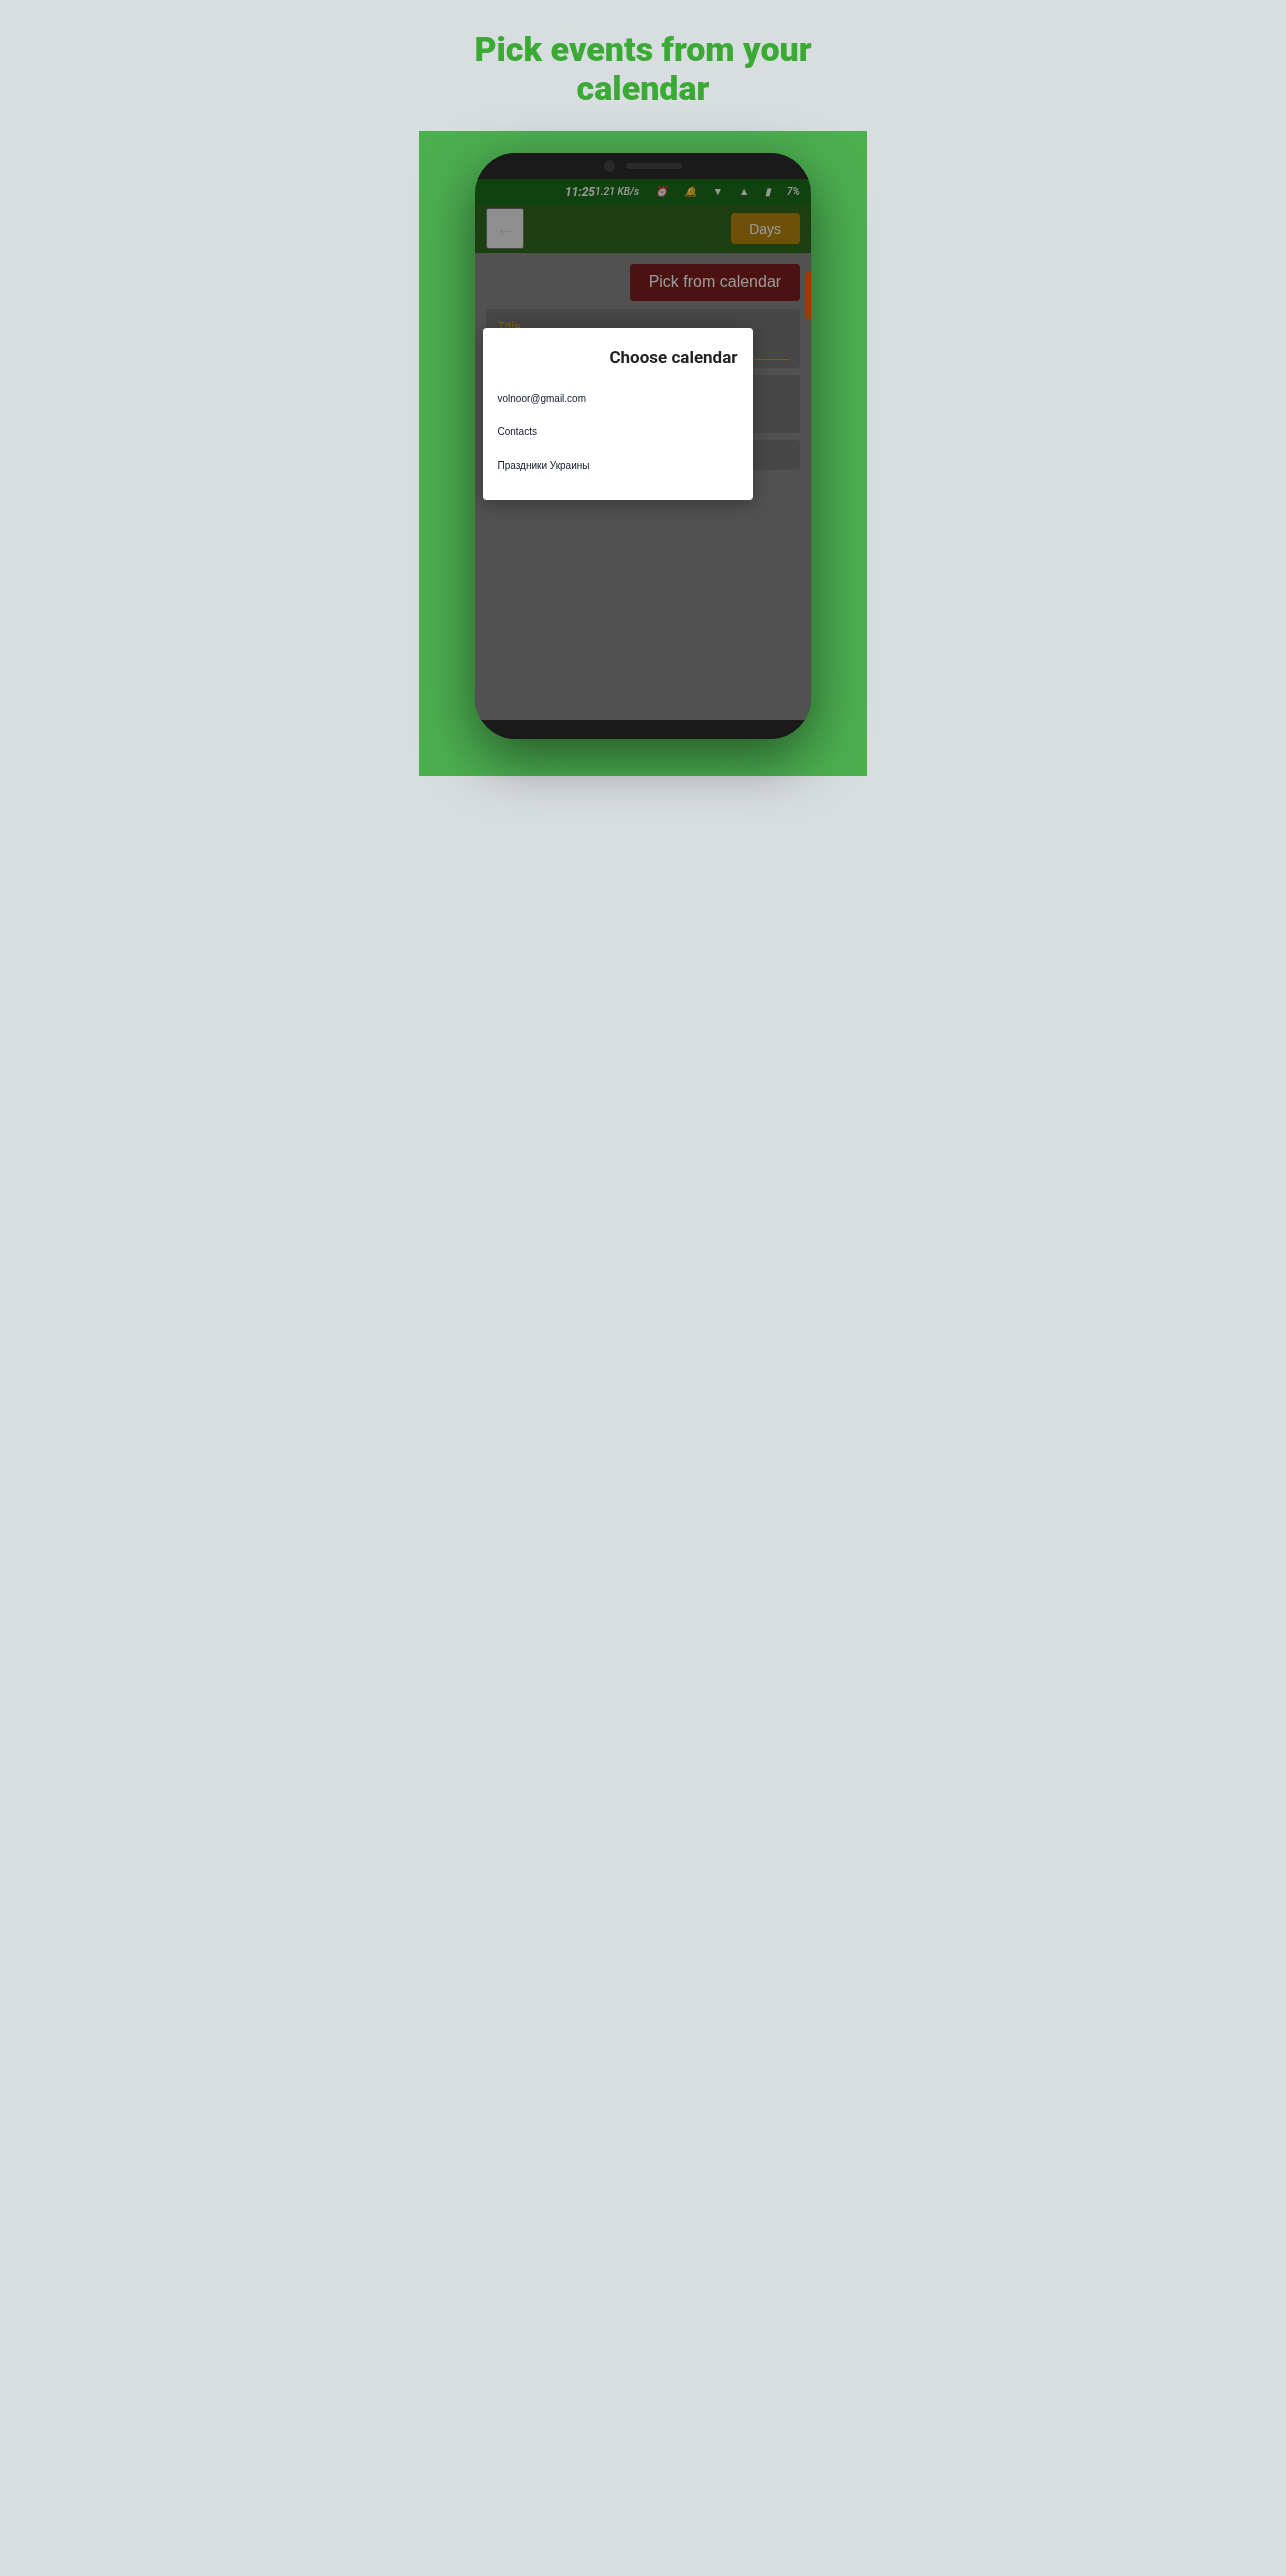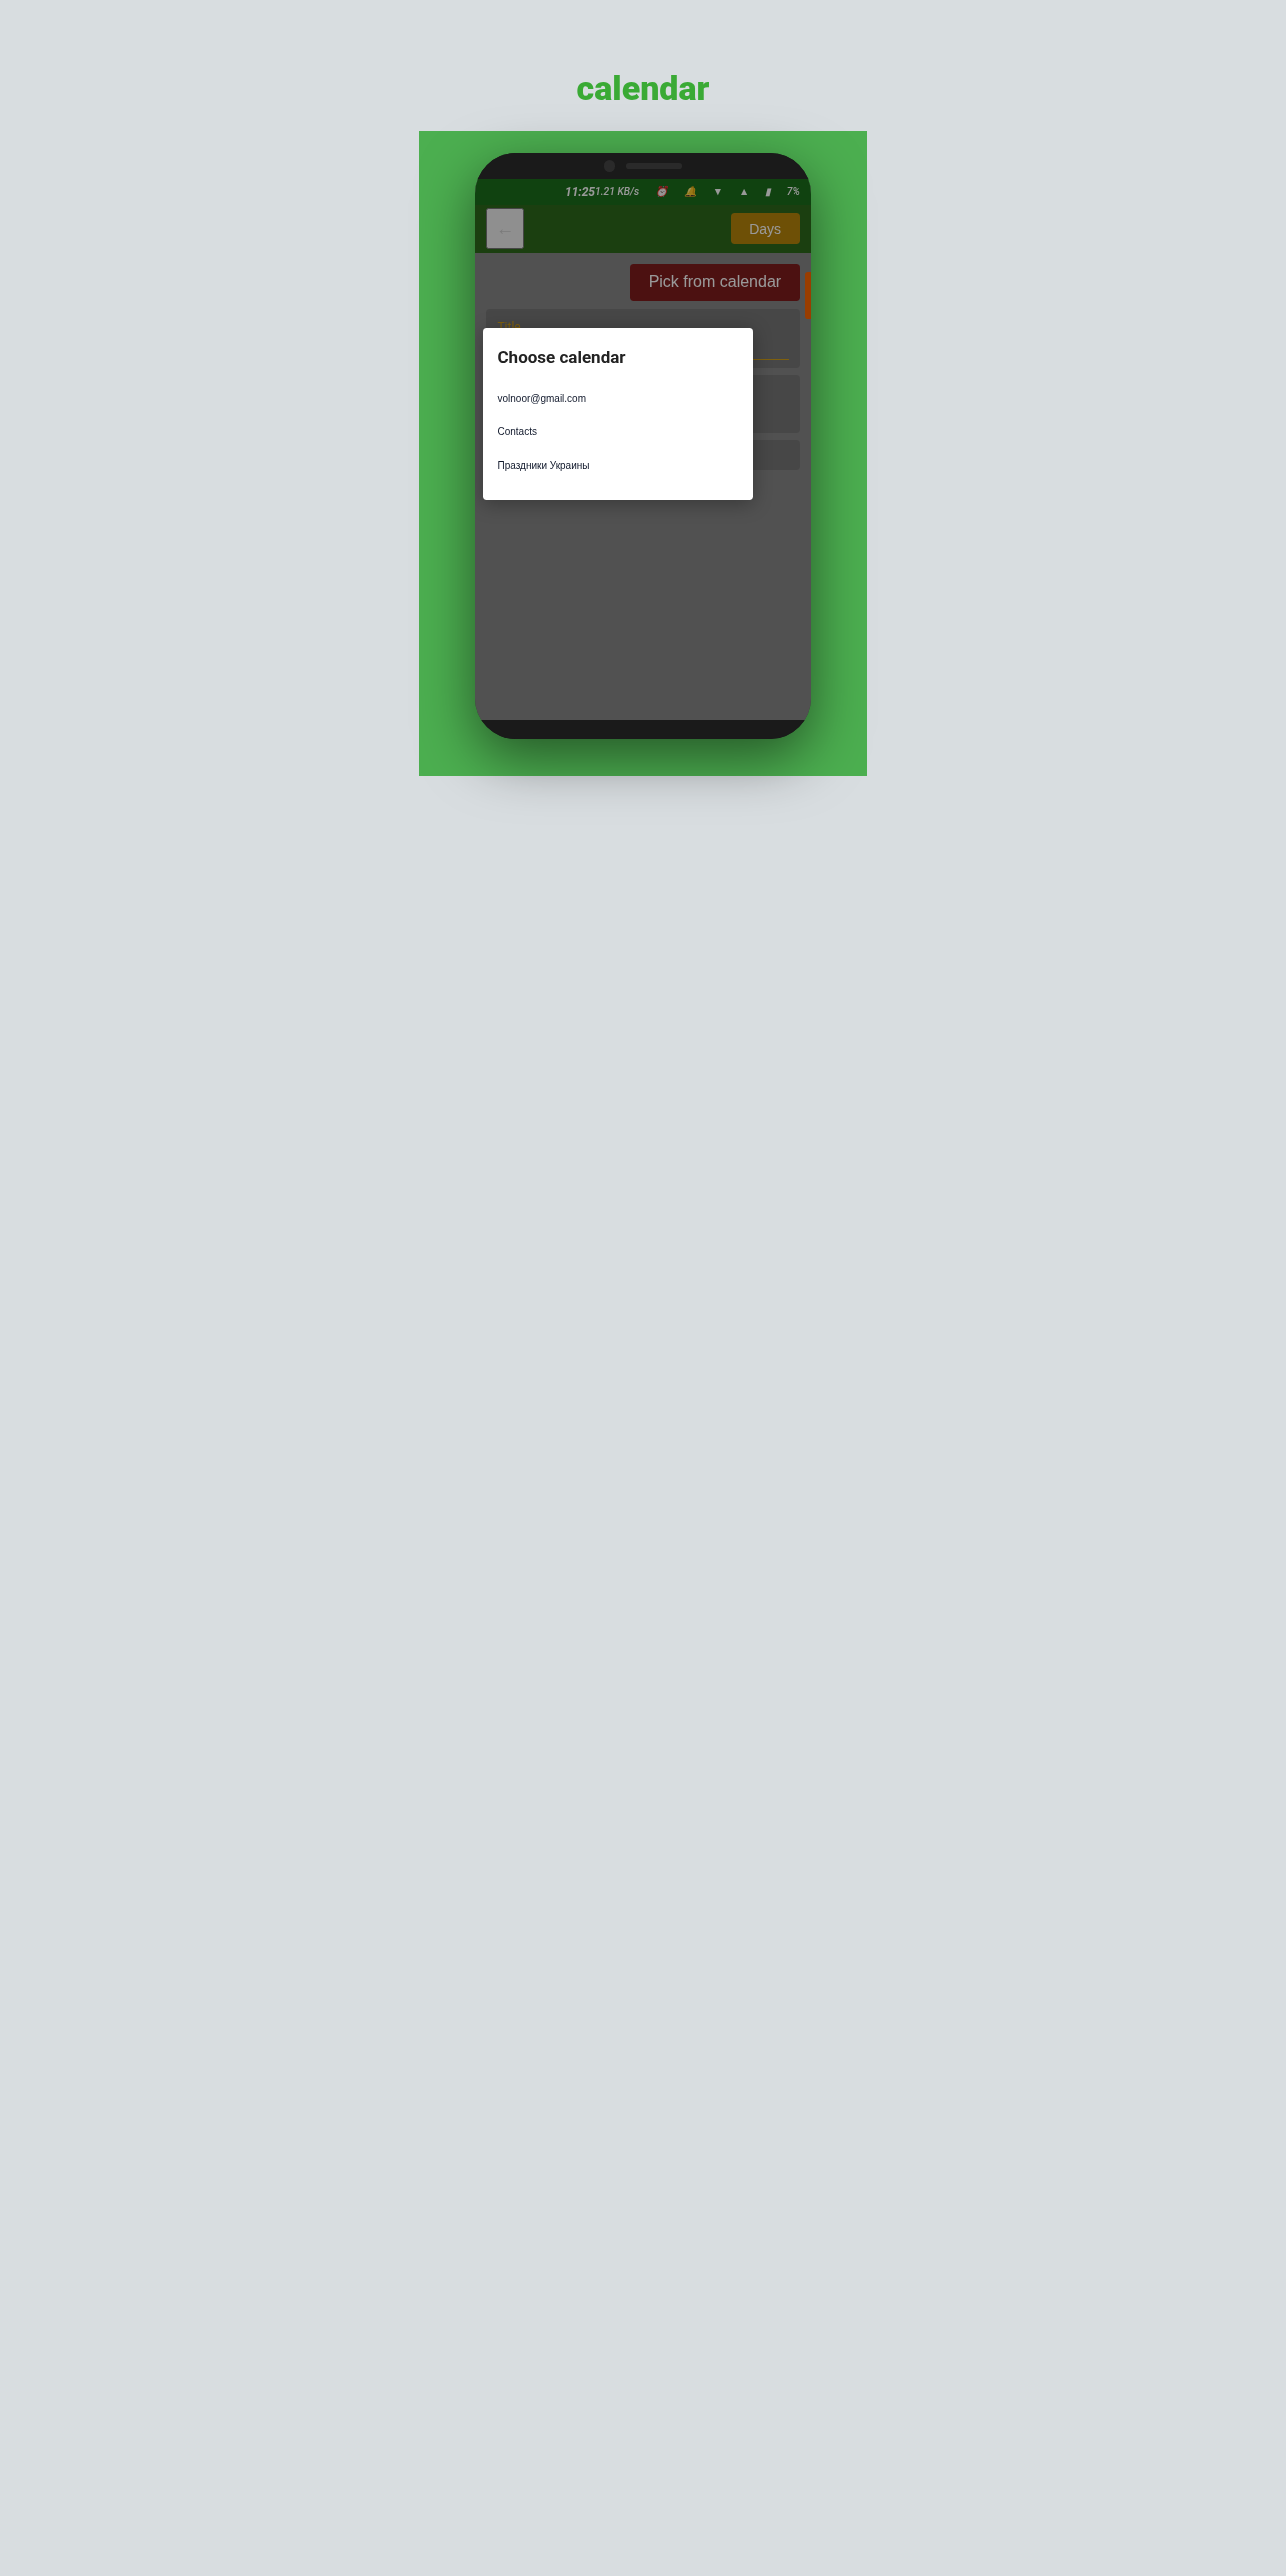--- a/index.html
+++ b/index.html
@@ -249,20 +249,21 @@
       padding: 18.7px 15px;
       width: 270px;
       box-shadow: 0 3.7px 18.7px rgba(0,0,0,0.3);
     }
 
     .dialog-title {
       font-size: 17px;
       font-weight: 700;
       color: #222;
       margin-bottom: 15px;
+      text-align: right;
     }
 
     .dialog-item {
       font-size: 10px;
       color: #0f172a;
       padding: 11.2px 0;
       cursor: pointer;
       border: none;
       background: none;
       display: block;
@@ -311,21 +312,21 @@
       border-radius: 2.8px 0 0 2.8px;
     }
   </style>
 </head>
 <body>
 
 <div class="page-wrapper">
 
   <div class="top-section">
     <h1 class="page-title">
-      <br>
+      <span>Pick events from your</span><br>
       <span>calendar</span>
     </h1>
   </div>
 
   <div class="bottom-section">
 
     <div class="phone-shell">
 
       <div class="phone-top-bar">
         <div class="camera-dot"></div>

